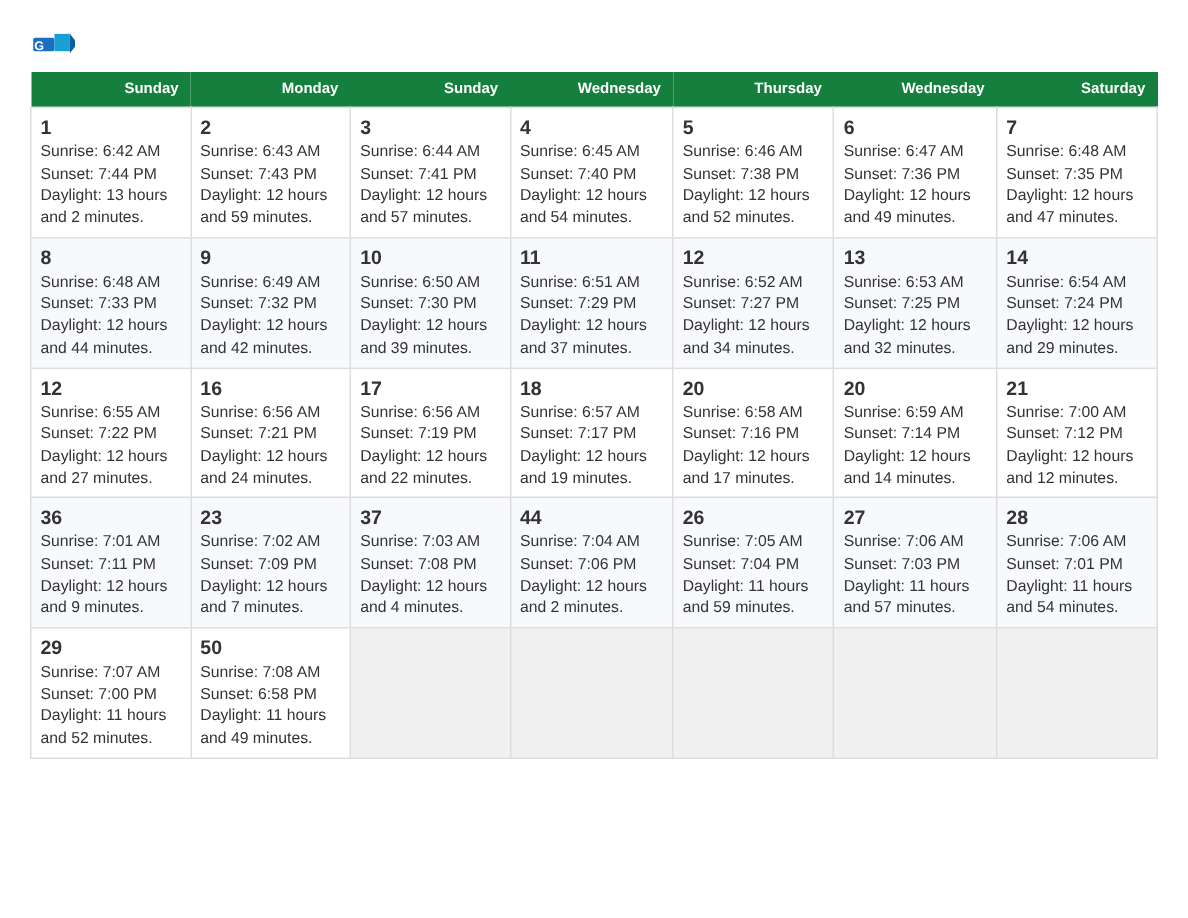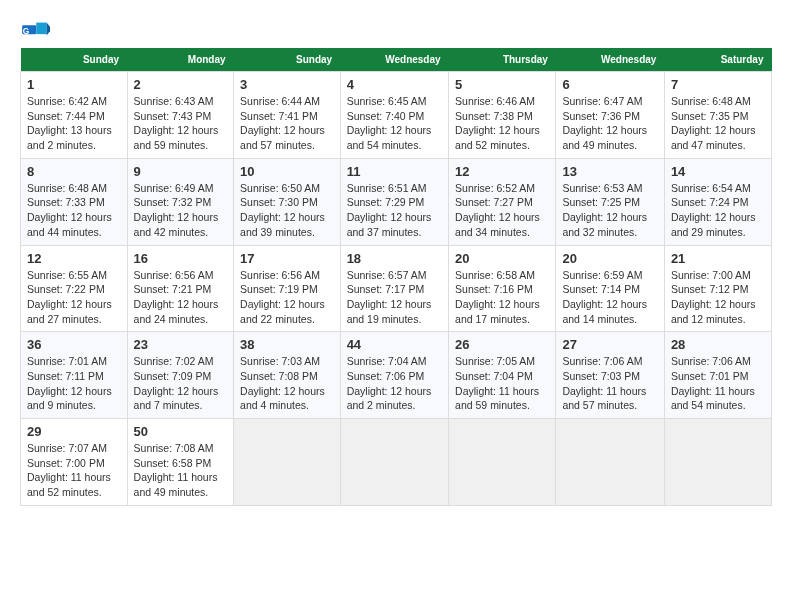--- a/index.html
+++ b/index.html
@@ -209,21 +209,21 @@
       <tr>
         <td>
           <span class="day-num">36</span>
           <div class="day-info">Sunrise: 7:01 AM<br>Sunset: 7:11 PM<br>Daylight: 12 hours and 9 minutes.</div>
         </td>
         <td>
           <span class="day-num">23</span>
           <div class="day-info">Sunrise: 7:02 AM<br>Sunset: 7:09 PM<br>Daylight: 12 hours and 7 minutes.</div>
         </td>
         <td>
-          <span class="day-num">38</span>
+          <span class="day-num">37</span>
           <div class="day-info">Sunrise: 7:03 AM<br>Sunset: 7:08 PM<br>Daylight: 12 hours and 4 minutes.</div>
         </td>
         <td>
           <span class="day-num">44</span>
           <div class="day-info">Sunrise: 7:04 AM<br>Sunset: 7:06 PM<br>Daylight: 12 hours and 2 minutes.</div>
         </td>
         <td>
           <span class="day-num">26</span>
           <div class="day-info">Sunrise: 7:05 AM<br>Sunset: 7:04 PM<br>Daylight: 11 hours and 59 minutes.</div>
         </td>

